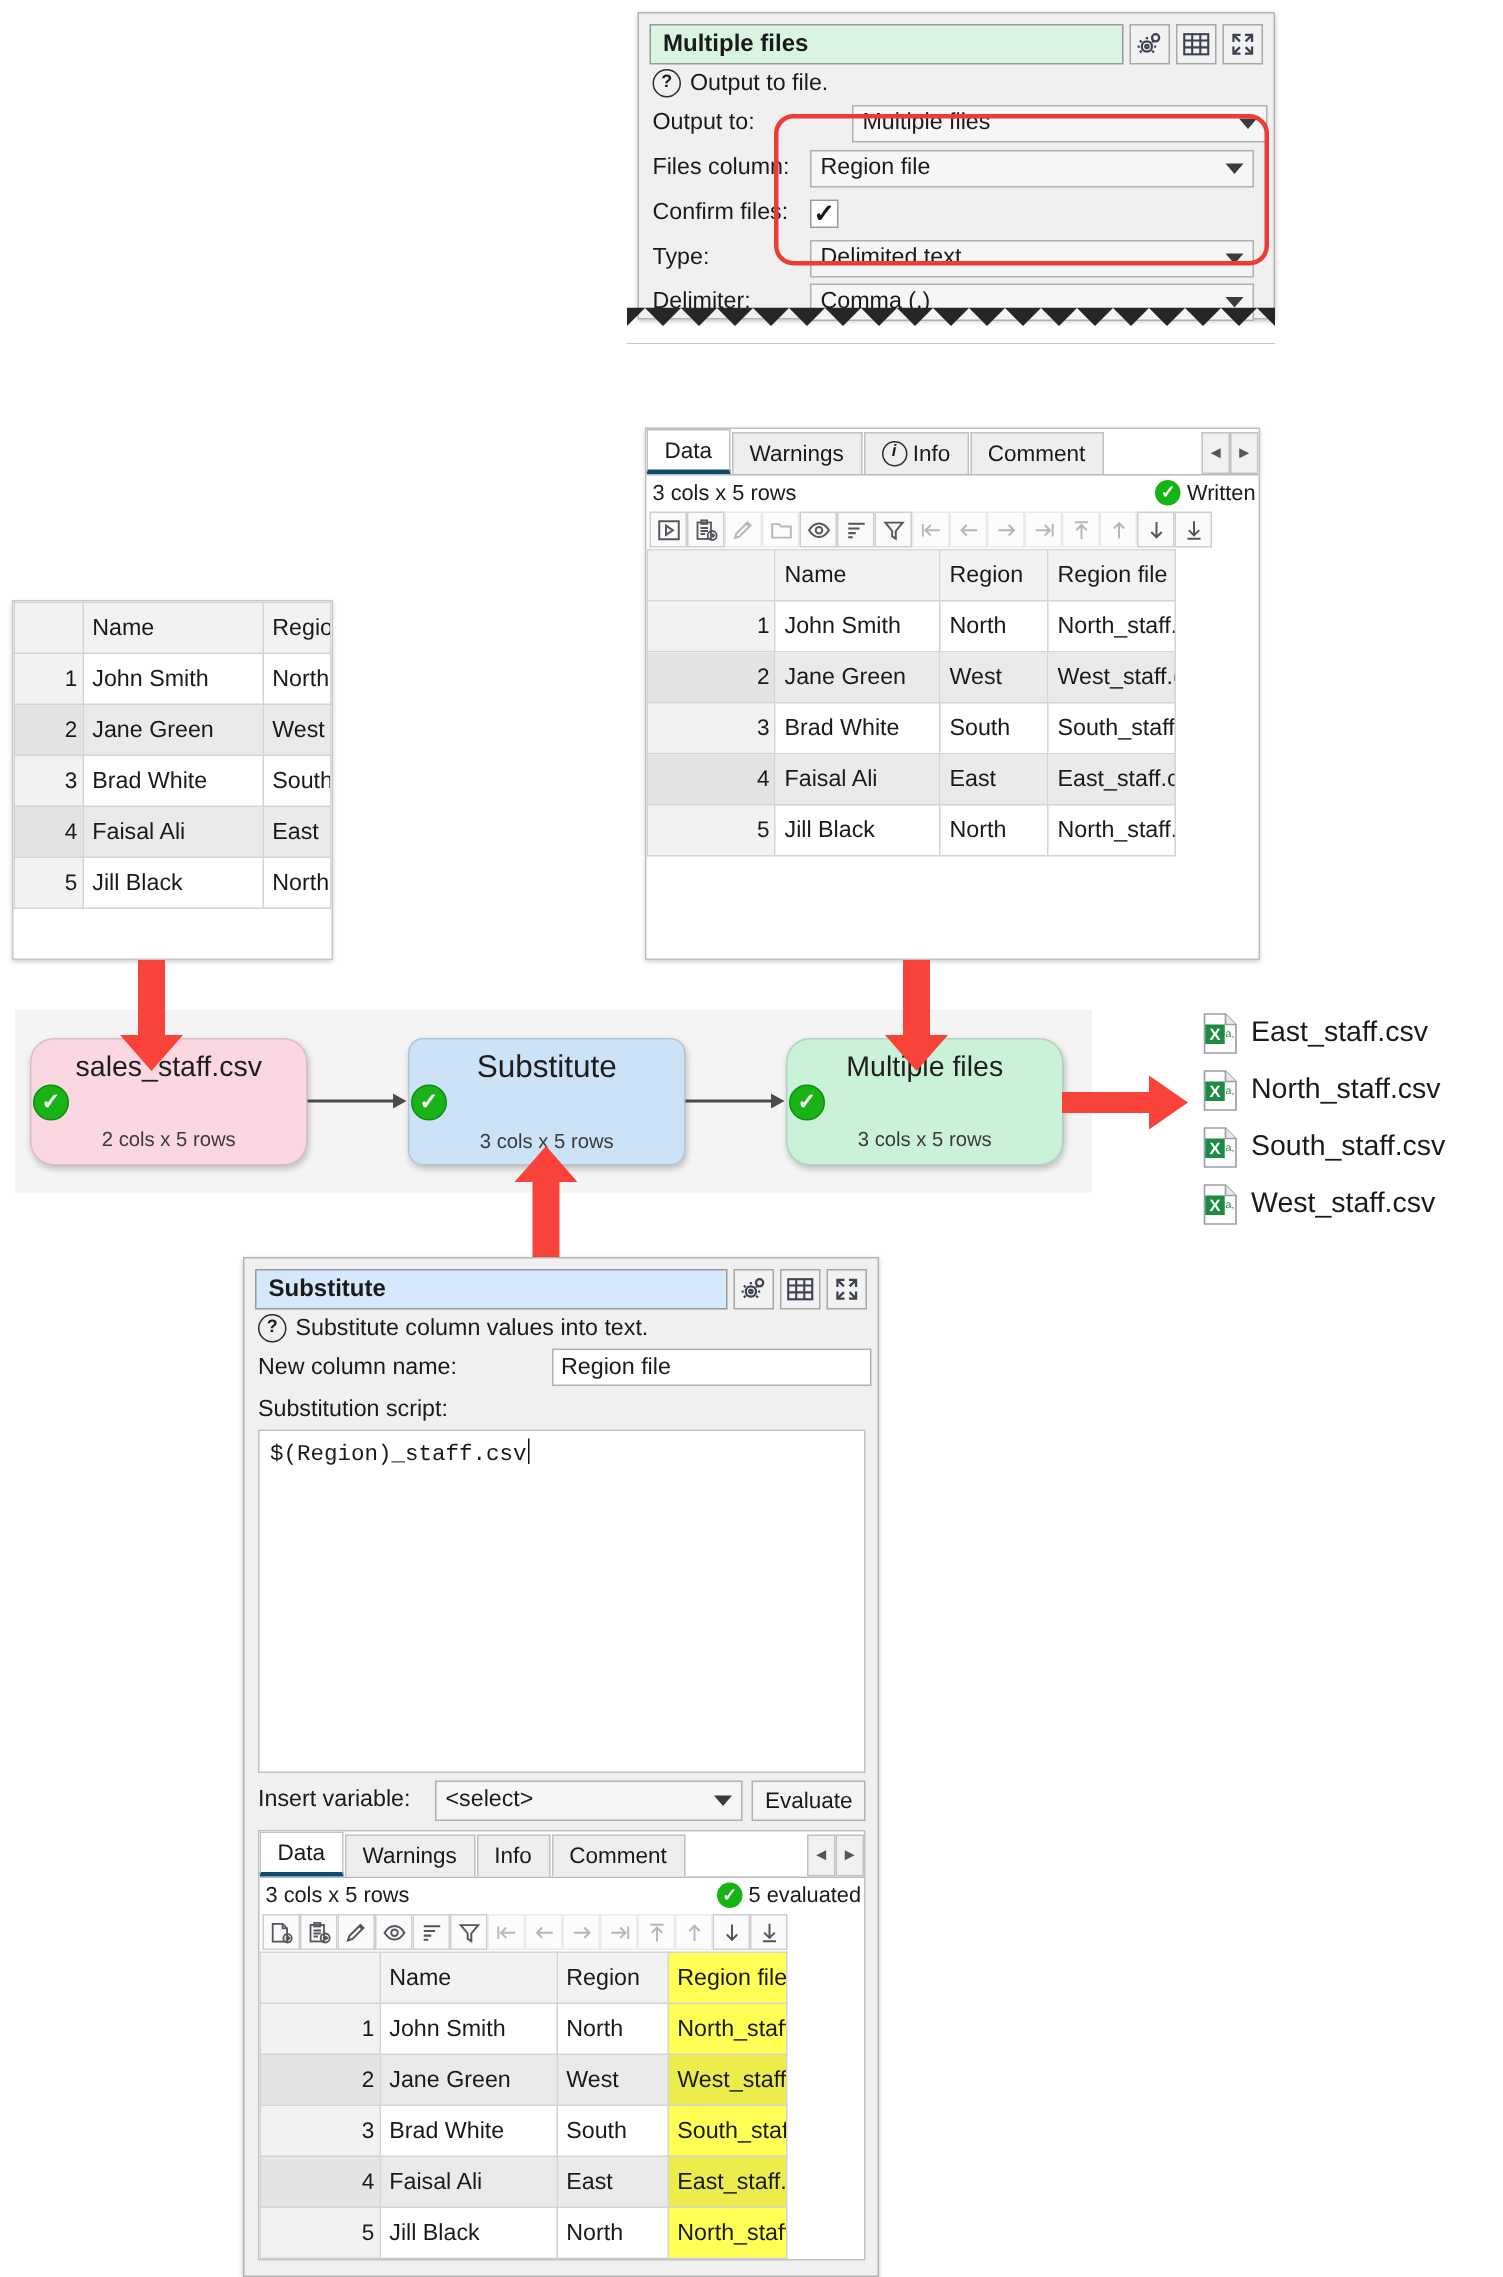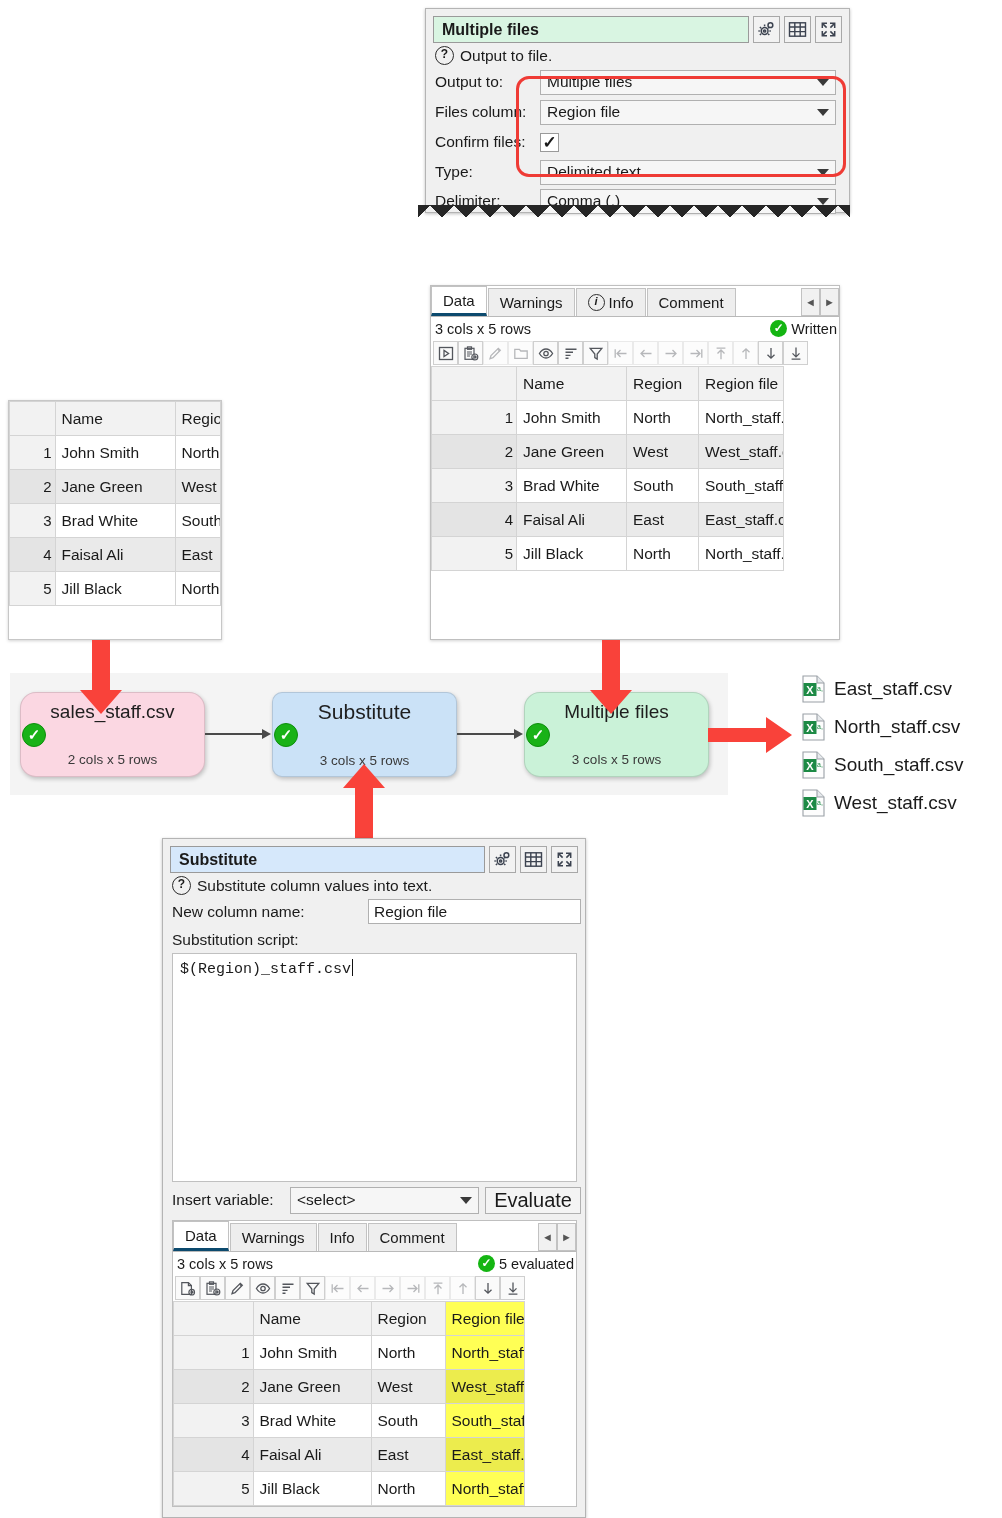--- a/index.html
+++ b/index.html
@@ -178,21 +178,21 @@
           </g>
         </svg>
     </div>
   </div>
 
   <div class="desc-row">
     <span class="qmark">?</span>
     <span>Output to file.</span>
   </div>
 
-  <div class="frow" style="height:30px;">
+  <div class="frow" style="height:30px;gap:28px;">
     <span class="flabel" style="width:105px;">Output to:</span>
     <div class="combo" style="width:296px;">
       <span>Multiple files</span>
       <span class="caret"></span>
     </div>
   </div>
 
   <div class="frow" style="height:30px;">
     <span class="flabel" style="width:105px;">Files column:</span>
     <div class="combo" style="width:296px;">
@@ -602,21 +602,21 @@
   <div style="margin:0 4px 0 5px;height:229px;border:1px solid #c0c0c0;background:#fff;box-sizing:border-box;padding:5px 7px;font-family:'Liberation Mono',monospace;font-size:15px;">
     <span>$(Region)_staff.csv</span><span class="cursorbar"></span>
   </div>
 
   <div class="frow" style="height:36px;padding-left:5px;">
     <span class="flabel" style="width:118px;">Insert variable:</span>
     <div class="combo" style="width:205px;height:27px;">
       <span>&lt;select&gt;</span>
       <span class="caret"></span>
     </div>
-    <div style="margin-left:6px;height:27px;line-height:25px;border:1px solid #b0b0b0;background:#f4f4f4;padding:0 8px;font-size:20px;box-sizing:border-box;">Evaluate</div>
+    <div style="margin-left:6px;height:27px;line-height:25px;border:1px solid #b0b0b0;background:#f4f4f4;padding:0 8px;font-size:15px;box-sizing:border-box;">Evaluate</div>
   </div>
 
   <div style="margin:2px 4px 0 5px;background:#fff;border:1px solid #bfbfbf;height:287px;overflow:hidden;box-sizing:border-box;">
 
     <div class="tabbar">
       <div class="tab active">
         <span>Data</span>
       </div>
       <div class="tab">
         <span>Warnings</span>

